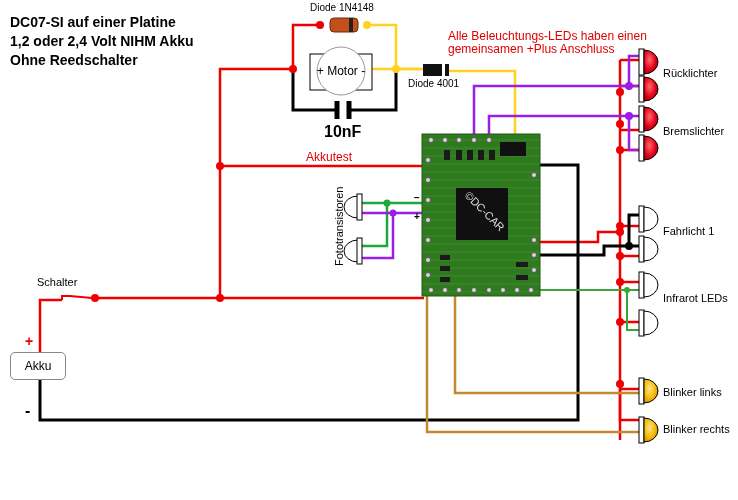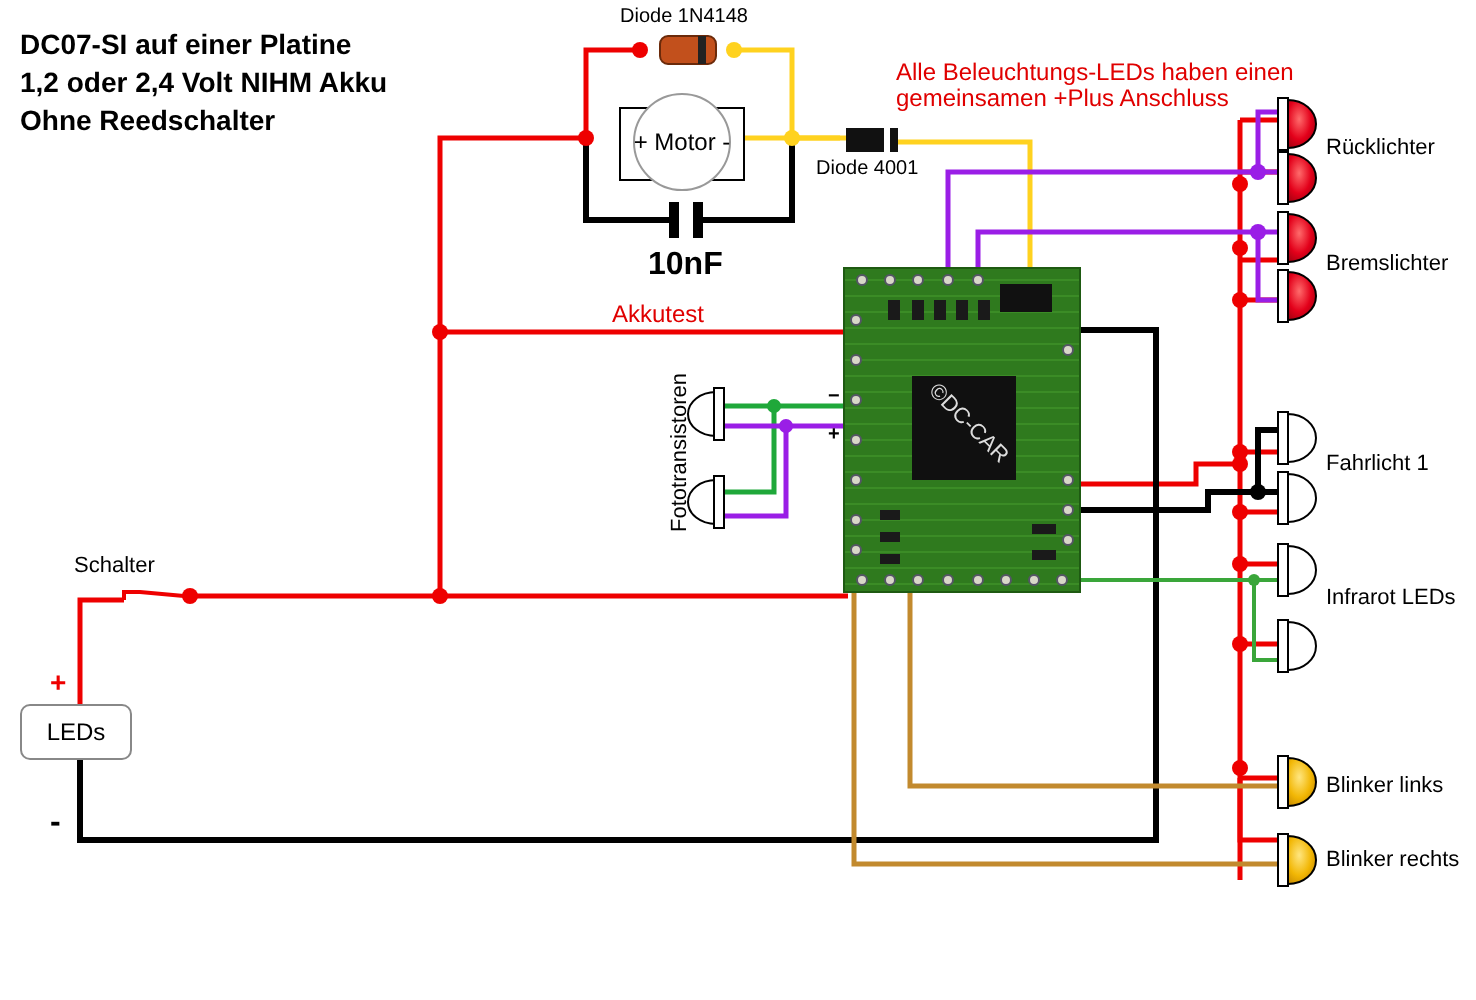--- a/index.html
+++ b/index.html
@@ -257,14 +257,14 @@
 
   <text class="lbl" x="663" y="77">Rücklichter</text>
   <text class="lbl" x="663" y="135">Bremslichter</text>
   <text class="lbl" x="663" y="235">Fahrlicht 1</text>
   <text class="lbl" x="663" y="302">Infrarot LEDs</text>
   <text class="lbl" x="663" y="396">Blinker links</text>
   <text class="lbl" x="663" y="433">Blinker rechts</text>
 </svg>
 
 <div class="akku-box">
-  <span>LEDs</span>
+  <span>Akku</span>
 </div>
 
 </body></html>

